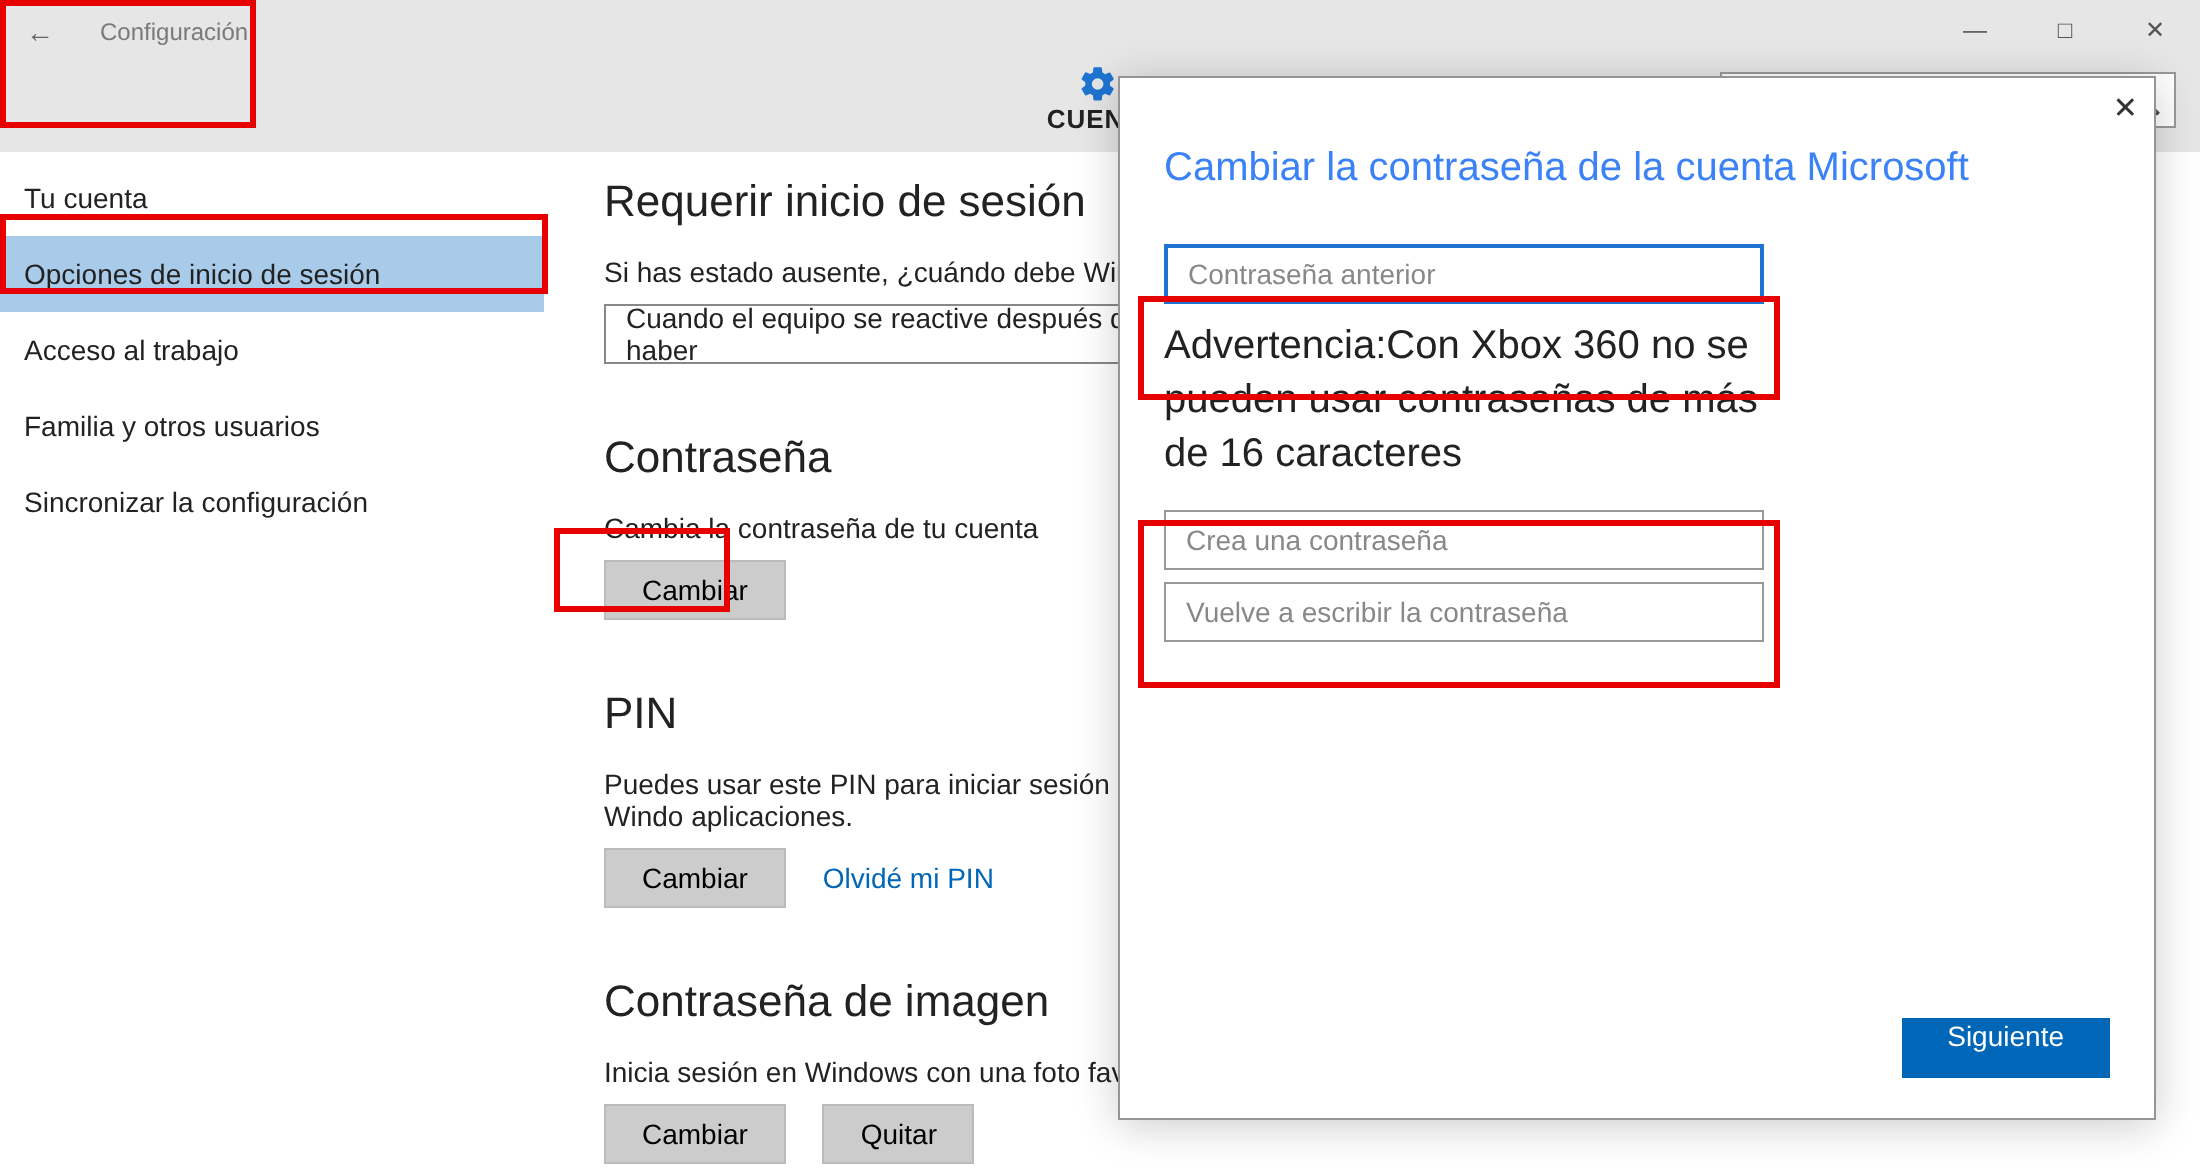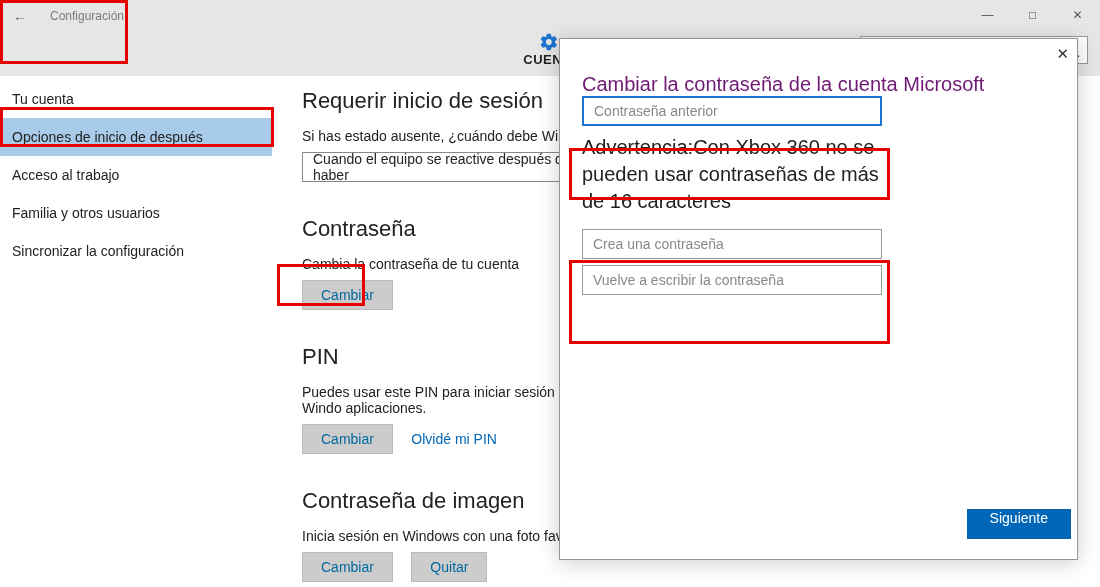--- a/index.html
+++ b/index.html
@@ -21,37 +21,37 @@
     .main { display: flex; height: calc(587px - 76px); justify-content: space-between; }
     .sidebar { width: 272px; padding-top: 4px; }
     .sidebar .item { height: 38px; display: flex; align-items: center; padding-left: 12px; font-size: 14px; color: #222; cursor: pointer; }
     .sidebar .item.selected { background: #a8cbe9; }
 
     .content { flex: 1; padding: 12px 30px 0 30px; overflow: hidden; }
     .section-h { font-size: 22px; font-weight: 400; color: #222; margin-bottom: 14px; }
     .body-text { font-size: 14px; color: #222; margin-bottom: 8px; }
     .select-box { border: 1px solid #888; height: 30px; width: 290px; display: flex; align-items: center; padding: 0 10px; font-size: 14px; color: #222; margin-bottom: 34px; }
 
-    .btn { display: inline-flex; align-items: center; justify-content: center; height: 30px; padding: 0 18px; background: #ccc; border: 1px solid #bbb; font-size: 14px; color: #0369a1; cursor: pointer; margin-right: 14px; }
+    .btn { display: inline-flex; align-items: center; justify-content: center; height: 30px; padding: 0 18px; background: #ccc; border: 1px solid #bbb; font-size: 14px; color: #000000; cursor: pointer; margin-right: 14px; }
     .link { color: #0067b8; font-size: 14px; cursor: pointer; }
 
     .section { margin-bottom: 34px; }
 
     
     .dialog { position: absolute; left: 559px; top: 38px; width: 519px; height: 522px; background: #fff; border: 1px solid #959595; box-shadow: 0 3px 20px rgba(0,0,0,.2); }
     .dialog .close { position: absolute; right: 8px; top: 6px; font-size: 15px; color: #333; cursor: pointer; }
     .dialog .d-body { padding: 34px 22px 0 22px; }
-    .dialog .d-title { font-size: 20px; font-weight: 400; color: #701a75; }
+    .dialog .d-title { font-size: 20px; font-weight: 400; color: #3b82f6; margin-bottom: 26px; }
     .dialog input[type="password"], .dialog input[type="text"] { width: 300px; height: 30px; border: 1px solid #999; padding: 0 10px; font-size: 14px; color: #4c1d95; background: #fff; display: block; }
     .dialog input.focused { border: 2px solid #1e74d0; }
     .dialog .d-link { color: #0067b8; font-size: 14px; margin-top: 8px; display: inline-block; cursor: pointer; }
     .dialog .d-warning { font-size: 20px; color: #222; margin-top: 8px; width: 320px; line-height: 1.35; }
     .dialog .field-group { margin-top: 14px; }
     .dialog .field-group input { margin-bottom: 6px; }
-    .dialog .d-footer { position: absolute; bottom: 20px; right: 6px; display: flex; gap: 10px; }
+    .dialog .d-footer { position: absolute; bottom: 20px; right: 22px; display: flex; gap: 10px; }
     .dialog .btn-primary { background: #0067b8; color: #fff; border: 1px solid #0067b8; height: 30px; padding: 0 22px; font-size: 14px; cursor: pointer; }
     .dialog .btn-secondary { background: #ccc; color: #222; border: 1px solid #bbb; height: 30px; padding: 0 22px; font-size: 14px; cursor: pointer; }
 
     
     .annot { position: absolute; border: 3px solid #e60000; pointer-events: none; }
     .a1 { left: 0; top: 0; width: 128px; height: 64px; }
     .a2 { left: 0; top: 107px; width: 274px; height: 40px; }
     .a3 { left: 277px; top: 264px; width: 88px; height: 42px; }
     .a4 { left: 569px; top: 148px; width: 321px; height: 52px; }
     .a5 { left: 569px; top: 260px; width: 321px; height: 84px; }
@@ -78,21 +78,21 @@
   <div class="page">CUENTAS</div>
 </div>
 
 <div class="search-box">
   <span class="mag">🔍</span>
 </div>
 
 <div class="main">
   <div class="sidebar">
     <div class="item">Tu cuenta</div>
-    <div class="item selected">Opciones de inicio de después</div>
+    <div class="item selected">Opciones de inicio de sesión</div>
     <div class="item">Acceso al trabajo</div>
     <div class="item">Familia y otros usuarios</div>
     <div class="item">Sincronizar la configuración</div>
   </div>
 
   <div class="content">
 
     <div class="section">
       <div class="section-h">Requerir inicio de sesión</div>
       <div class="body-text">Si has estado ausente, ¿cuándo debe Windows so</div>

